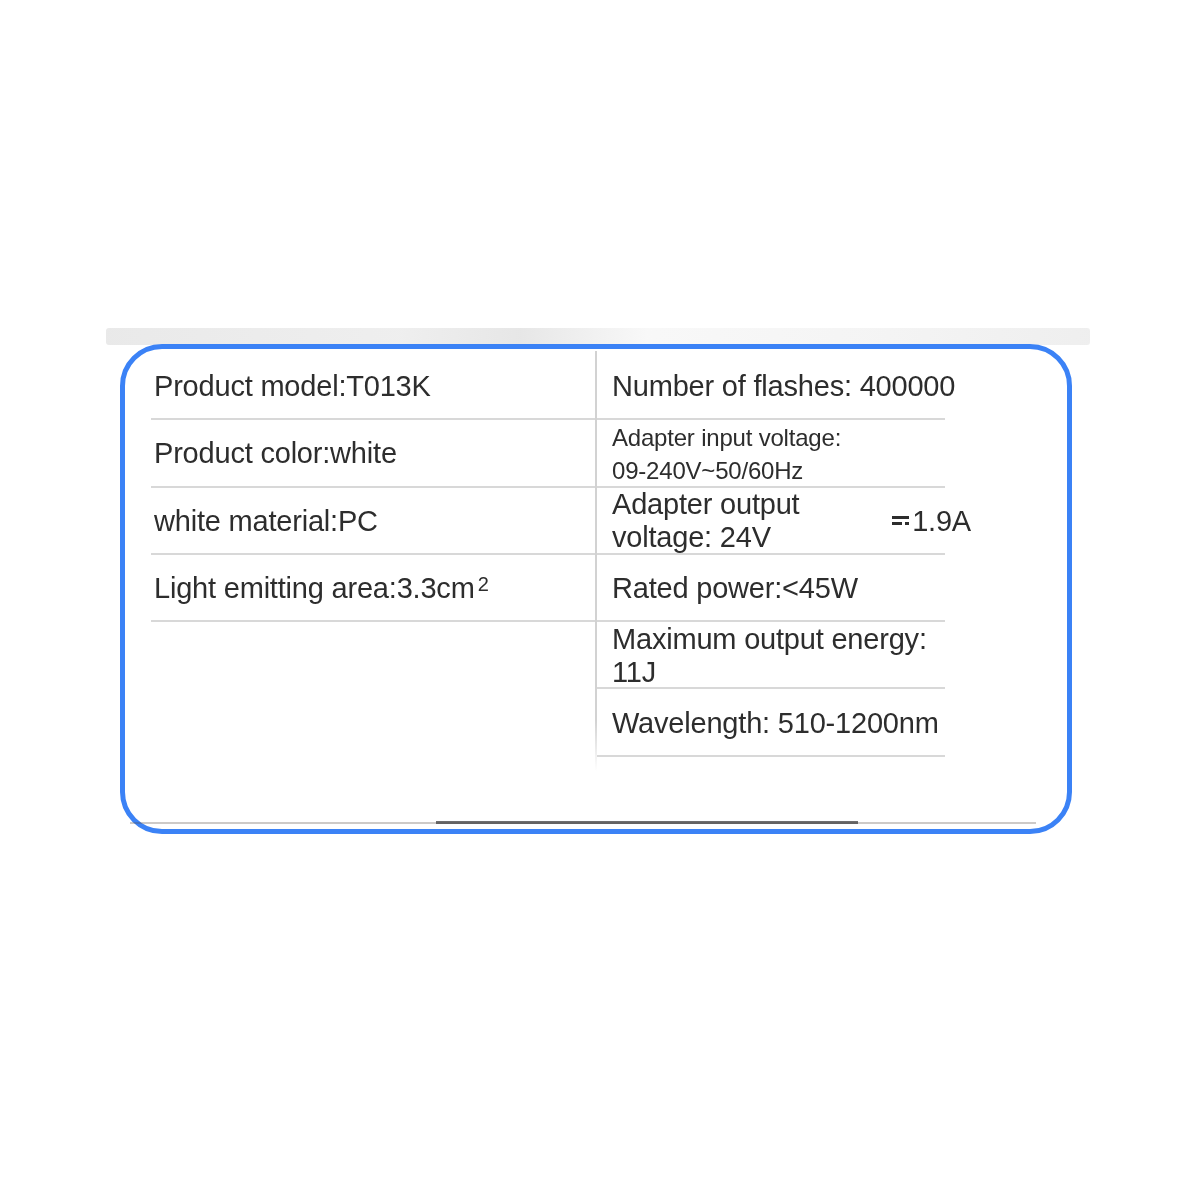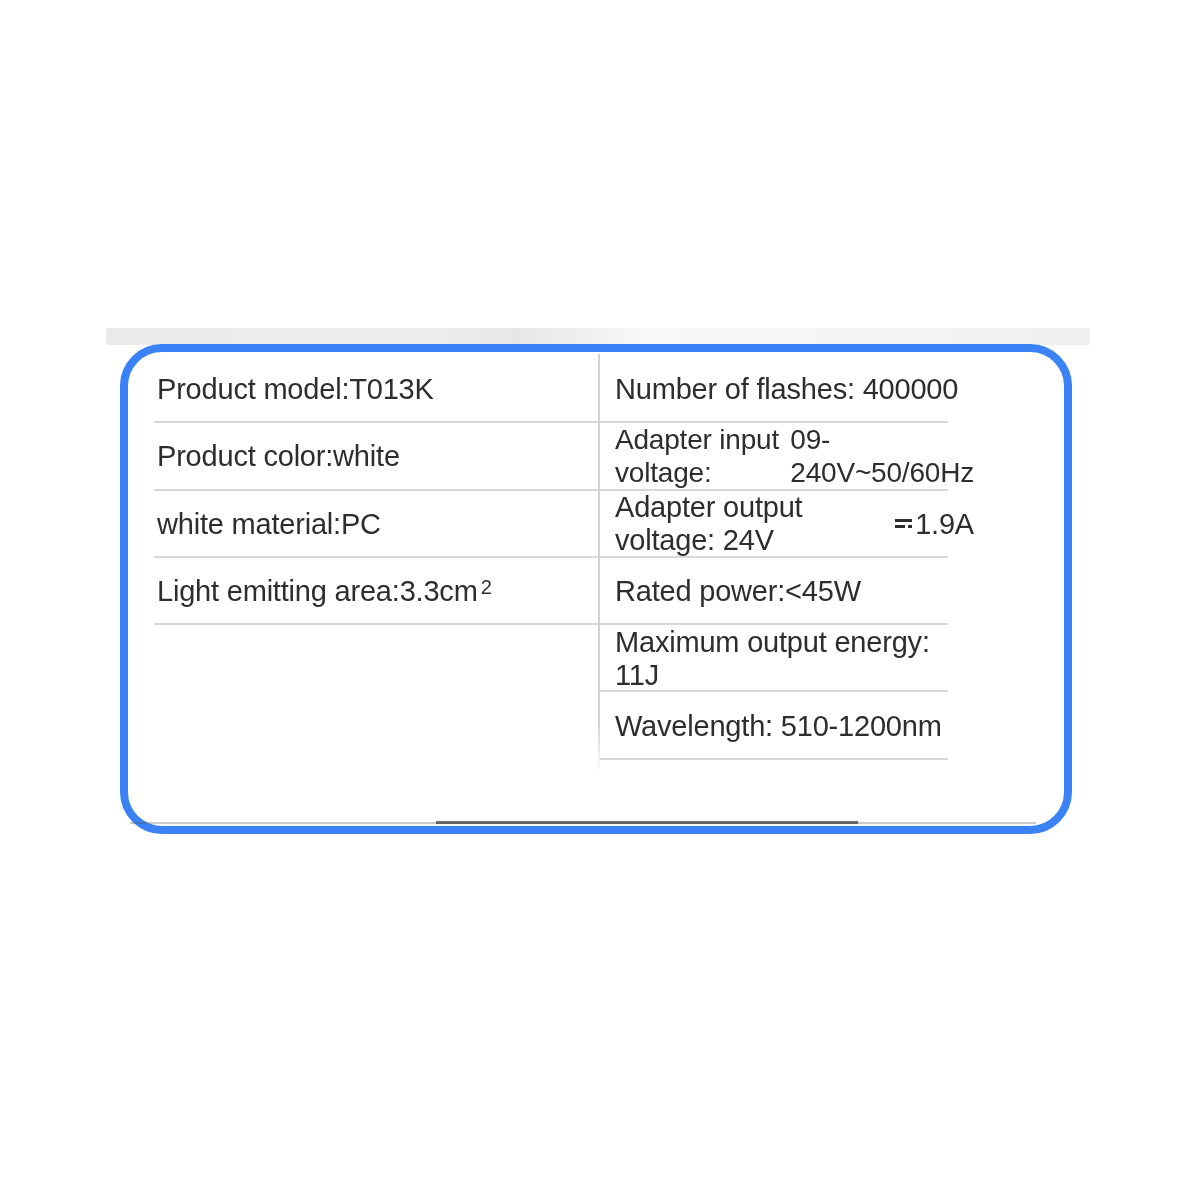--- a/index.html
+++ b/index.html
@@ -26,21 +26,21 @@
       rgba(120,120,120,0.05) 55%,
       rgba(120,120,120,0.08) 78%,
       rgba(120,120,120,0.12) 100%);
     border-radius: 3px;
   }
   .panel {
     position: absolute;
     left: 120px; top: 344px;
     width: 952px; height: 490px;
     box-sizing: border-box;
-    border: 8px solid #3b82f6;
+    border: 5px solid #3b82f6;
     border-radius: 42px;
     background: #ffffff;
   }
   .col {
     position: absolute;
     top: 4px;
   }
   .col-left  { left: 0px;   width: 470px; }
   .col-right { left: 472px; width: 374px; }
   .cell {
@@ -57,24 +57,25 @@
   .col-right .cell { padding-left: 15px; }
   .cell::after {
     content: "";
     position: absolute;
     bottom: 0; height: 2px;
     background: #d8d8d8;
   }
   .col-left  .cell::after { left: 26px; right: 0px; }
   .col-right .cell::after { left: 0px;  right: 26px; }
   .cell.two-line {
+    flex-direction: column;
     align-items: flex-start;
     justify-content: center;
     line-height: 33px;
-    font-size: 28px;
+    font-size: 24px;
   }
   .v-divider {
     position: absolute;
     left: 470px; top: 2px;
     width: 2px; height: 420px;
     background: linear-gradient(180deg,
       #d2d2d2 0%, #d2d2d2 88%, rgba(210,210,210,0) 100%);
   }
   
   .dc-icon {

